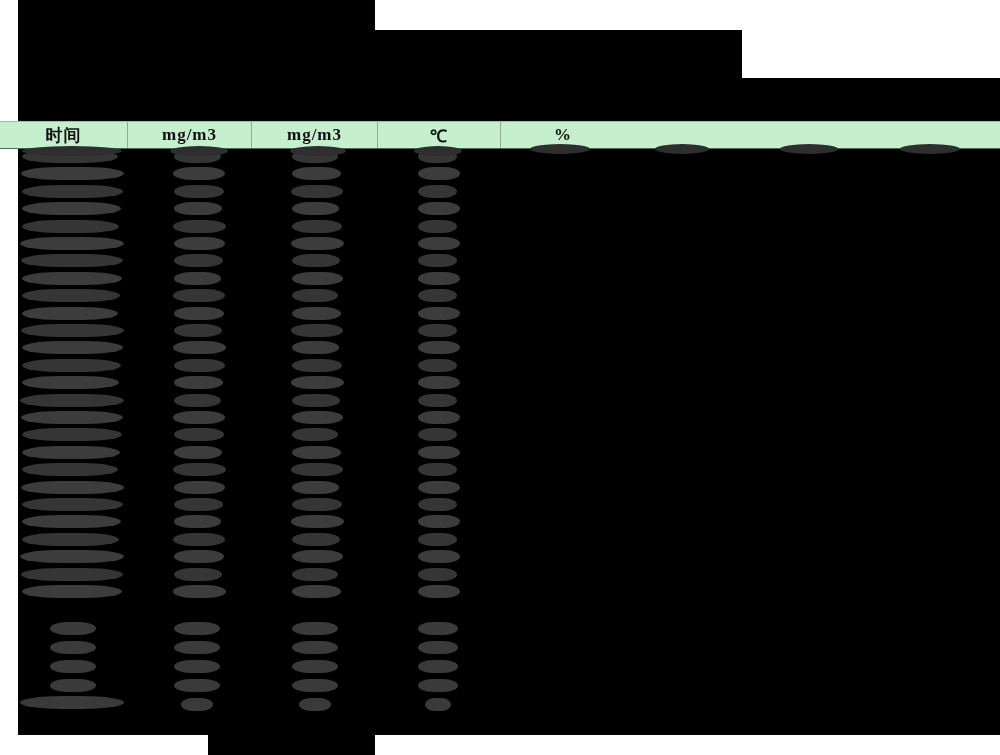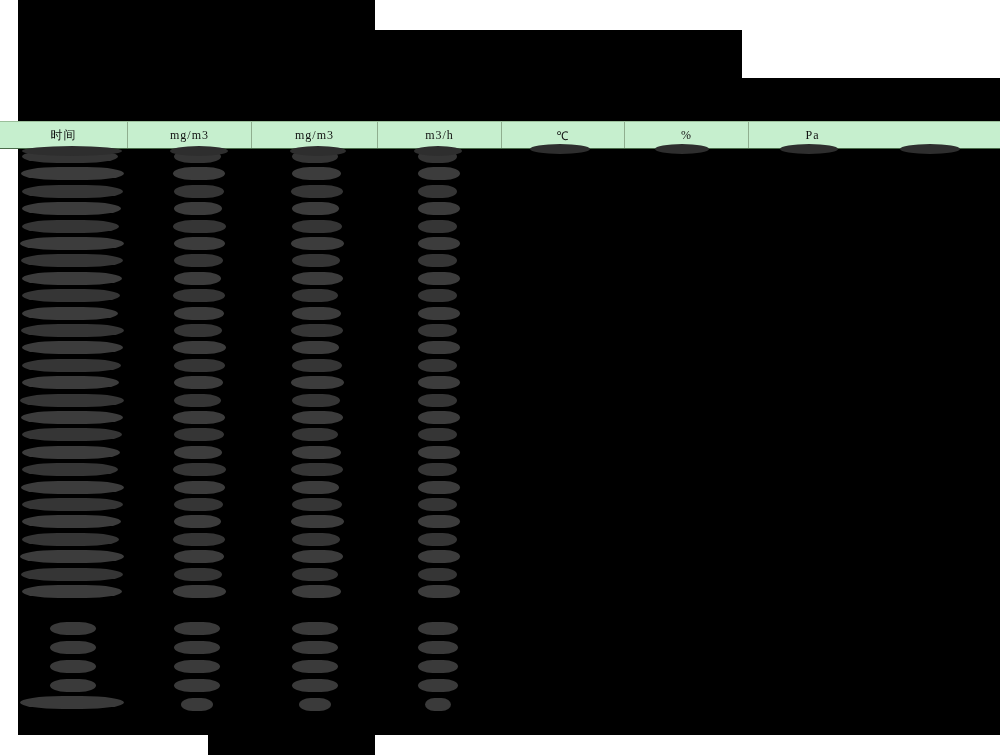--- a/index.html
+++ b/index.html
@@ -37,26 +37,27 @@
     background: #c6efce;
     border-top: 1px solid #9bbf9b;
     border-bottom: 1px solid #4a6b4a;
     box-sizing: border-box;
     display: flex;
   }
   .hcell {
     display: flex;
     align-items: center;
     justify-content: center;
-    font-size: 12px;
+    font-size: 17px;
     letter-spacing: 1px;
     color: #111;
     border-right: 1px solid #8fae8f;
     box-sizing: border-box;
     height: 100%;
+    font-weight: bold;
   }
   .hcell:last-child { border-right: none; }
   #hc0 { width: 128px; }
   #hc1 { width: 124px; }
   #hc2 { width: 126px; }
   #hc3 { width: 124px; }
   #hc4 { width: 124px; }
   #hc5 { width: 123px; }
   #hc6 { width: 124px; }
   #hc7 { width: 127px; }
@@ -112,24 +113,22 @@
 <div class="plate" id="plate-top-right"></div>
 <div class="plate" id="plate-top-right-2"></div>
 <div class="plate" id="plate-left-gutter"></div>
 <div class="plate" id="plate-bottom-right"></div>
 <div class="plate" id="plate-bottom-left"></div>
 
 <div id="header-band">
   <div class="hcell" id="hc0">时间</div>
   <div class="hcell" id="hc1">mg/m3</div>
   <div class="hcell" id="hc2">mg/m3</div>
-  <div class="hcell" id="hc4">m3/h</div>
   <div class="hcell" id="hc5">℃</div>
   <div class="hcell" id="hc6">%</div>
-  <div class="hcell" id="hc7">Pa</div>
 </div>
 
 <div id="redacted-layer">
     <div class="redact blob col-time row-b" style="top: 150px; width: 96px; left: 22px;"></div>
     <div class="redact blob col-c1 row-b" style="top: 150px; width: 47px; left: 174px;"></div>
     <div class="redact blob col-c2 row-b" style="top: 150px; width: 46px; left: 292px;"></div>
     <div class="redact blob col-c3 row-b" style="top: 150px; width: 39px; left: 418px;"></div>
     <div class="redact blob col-time row-a" style="top: 167.4px; width: 103px; left: 20.5px;"></div>
     <div class="redact blob col-c1 row-a" style="top: 167.4px; width: 52px; left: 173px;"></div>
     <div class="redact blob col-c2 row-a" style="top: 167.4px; width: 49px; left: 292px;"></div>

